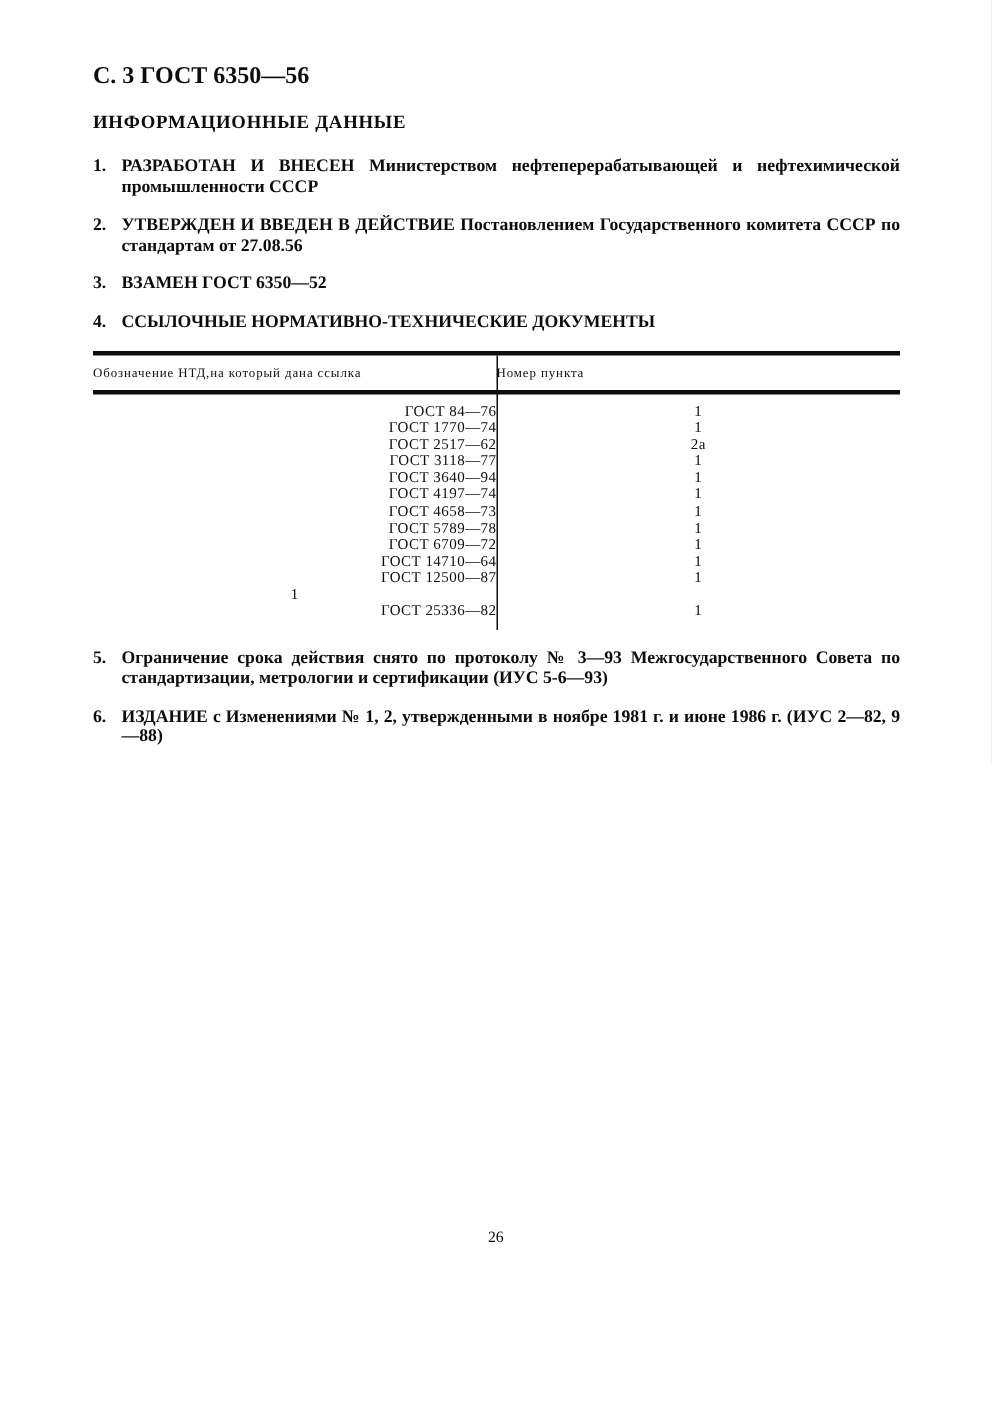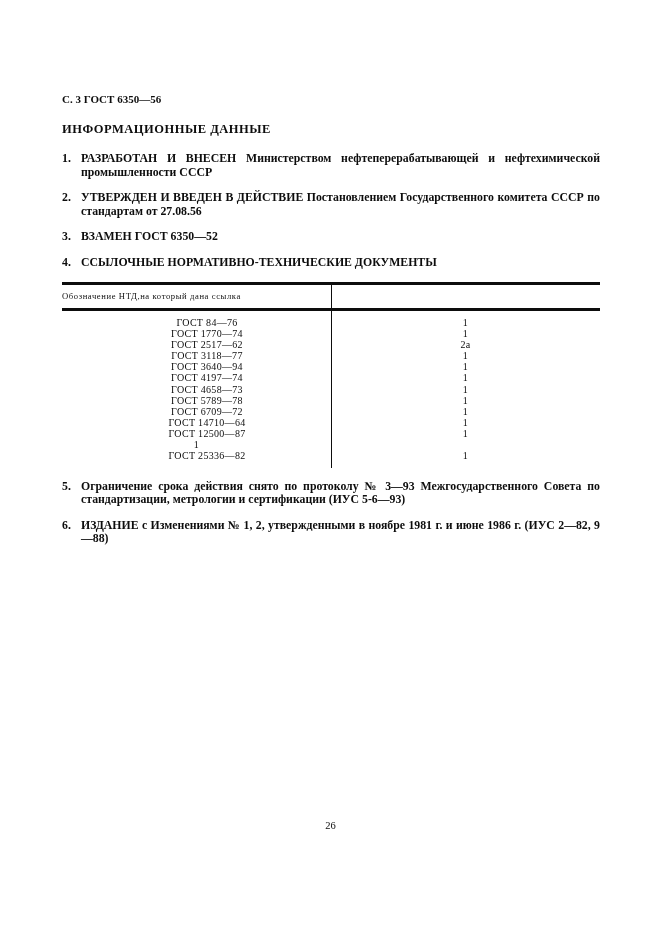--- a/index.html
+++ b/index.html
@@ -14,23 +14,22 @@
     background: #ffffff;
     position: relative;
     font-family: "Liberation Serif", serif;
     color: #0d0d0d;
     box-sizing: border-box;
     padding: 44px 61px 0 62px;
     overflow: hidden;
   }
   .doc-header {
     font-weight: bold;
-    font-size: 11px;
+    font-size: 16px;
     line-height: 14px;
-    margin-top: 48px;
   }
   .doc-title {
     text-align: left;
     font-weight: bold;
     font-size: 12.5px;
     letter-spacing: 0.5px;
     margin-top: 16px;
   }
   .item {
     display: flex;
@@ -68,21 +67,21 @@
   .t-head .t-cell { text-align: left; }
   .t-body {
     padding-top: 6px;
     font-size: 10px;
     line-height: 11.15px;
     letter-spacing: 0.3px;
   }
   .t-row { display: flex; }
   .t-row .t-cell.left {
     padding-left: 21px;
-    text-align: center;
+    text-align: right;
   }
   .t-row .t-cell.right {
     text-align: center;
   }
   .v-divider {
     position: absolute;
     top: 0;
     bottom: 0;
     left: 50%;
     width: 1px;
@@ -123,20 +122,21 @@
 
   <div class="item">
     <span class="item-num">4.</span>
     <div class="item-text">ССЫЛОЧНЫЕ НОРМАТИВНО-ТЕХНИЧЕСКИЕ ДОКУМЕНТЫ</div>
   </div>
 
   <div class="ref-table">
     <div class="v-divider"></div>
     <div class="t-head">
       <div class="t-cell left">Обозначение НТД,на который дана ссылка</div>
+      <div class="t-cell right">Номер пункта</div>
     </div>
     <div class="t-body">
       <div class="t-row">
         <div class="t-cell left">ГОСТ 84—76</div>
         <div class="t-cell right">1</div>
       </div>
       <div class="t-row">
         <div class="t-cell left">ГОСТ 1770—74</div>
         <div class="t-cell right">1</div>
       </div>

